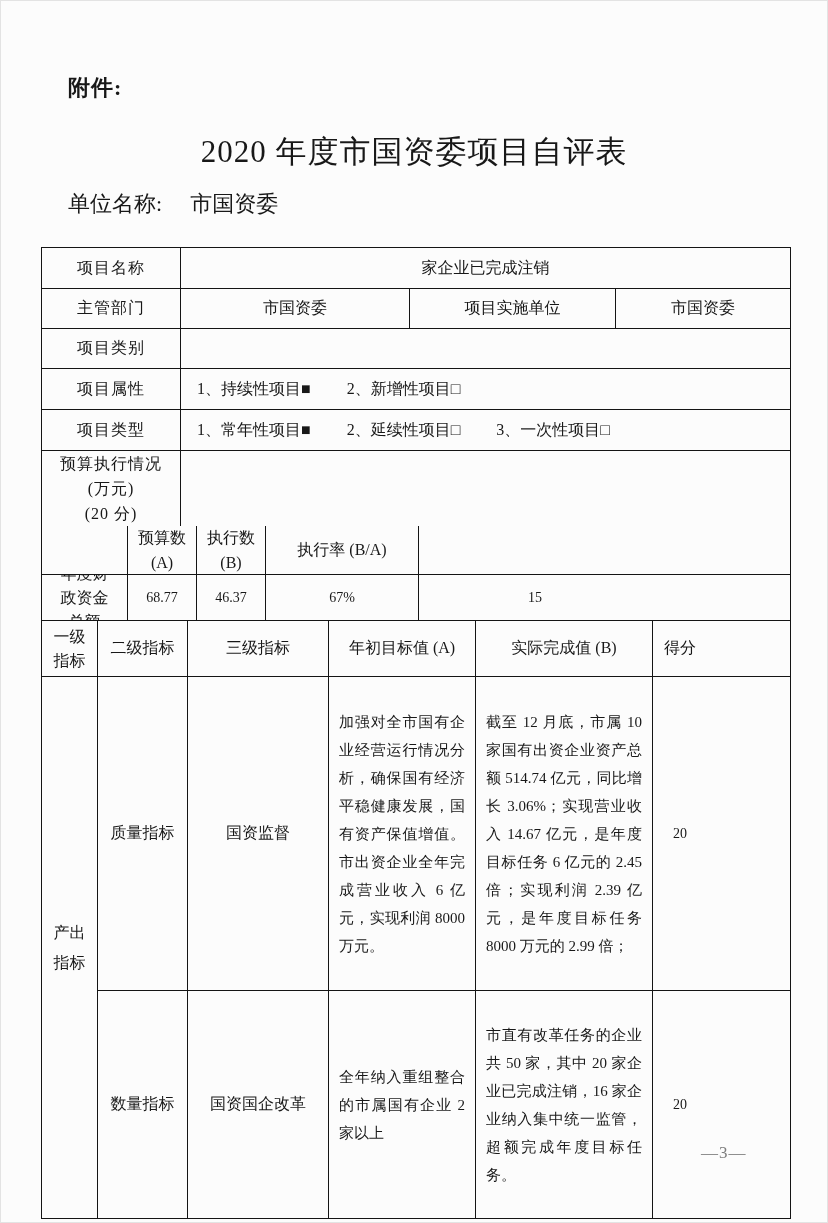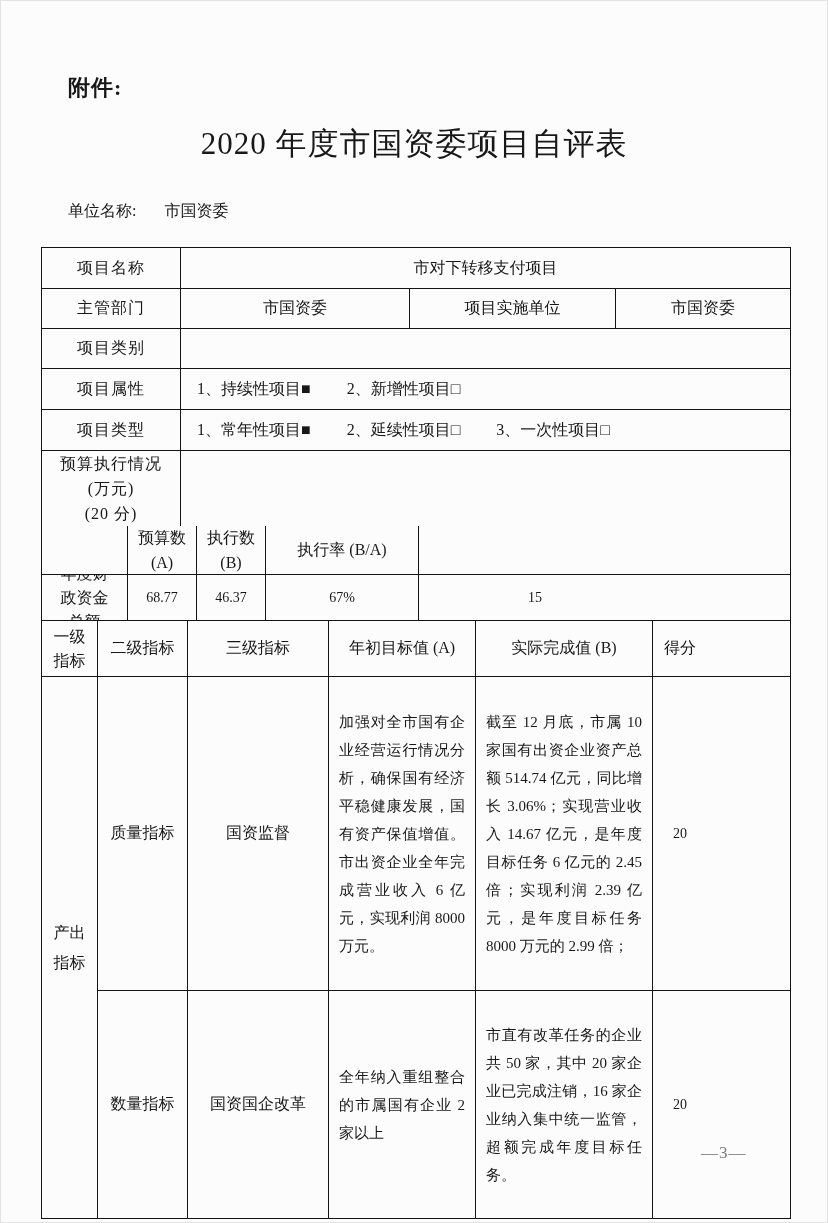--- a/index.html
+++ b/index.html
@@ -12,26 +12,26 @@
     font-family:"Liberation Serif","DejaVu Serif",serif;
     color:#181818;
     overflow:hidden;
   }
   .attachment {
     position:absolute; left:67px; top:72px;
     font-size:22px; font-weight:bold; letter-spacing:1px;
   }
   .doc-title {
     position:absolute; left:0; right:0; top:122px;
-    margin:0; text-align:center;
+    margin:8px; text-align:center;
     font-size:31px; font-weight:400; letter-spacing:1px;
   }
   .unit-line {
-    position:absolute; left:67px; top:200px;
-    font-size:16px;
+    position:absolute; left:67px; top:188px;
+    font-size:22px;
     font-family:Liberation Serif, serif;
   }
   .unit-line .unit-value { margin-left:28px; }
 
   
   .doc-table {
     position:absolute; left:40px; top:246px;
     width:750px;
     box-sizing:border-box;
     border:1px solid #141414;
@@ -88,21 +88,21 @@
   <h1 class="doc-title">2020 年度市国资委项目自评表</h1>
   <div class="unit-line">
     <span>单位名称:</span><span class="unit-value">市国资委</span>
   </div>
 
   <div class="doc-table">
 
     <div>
       <div class="row h41">
         <div class="cell w139 lab">项目名称</div>
-        <div class="cell grow last">市对下转移支付项目</div>
+        <div class="cell grow last">家企业已完成注销</div>
       </div>
       <div class="row h40">
         <div class="cell w139 lab">主管部门</div>
         <div class="cell w229">市国资委</div>
         <div class="cell w206">项目实施单位</div>
         <div class="cell w174 last">市国资委</div>
       </div>
       <div class="row h40">
         <div class="cell w139 lab">项目类别</div>
       </div>

